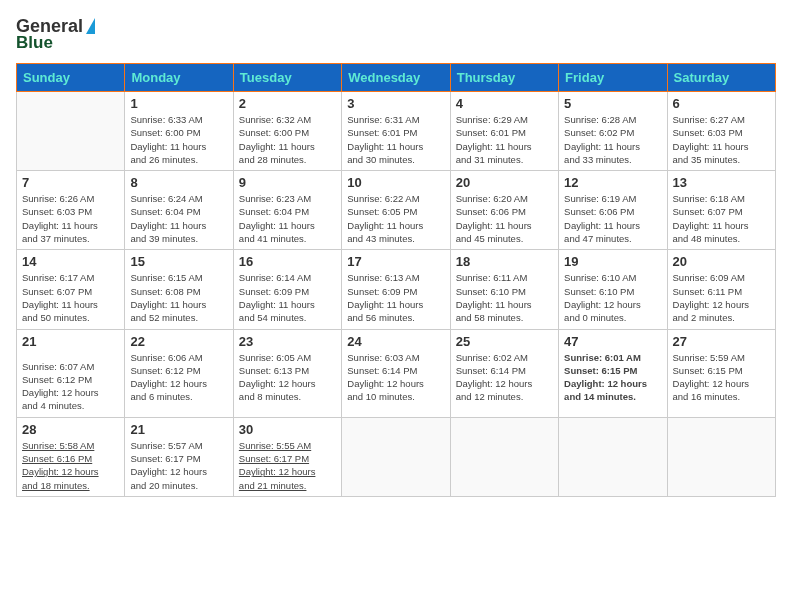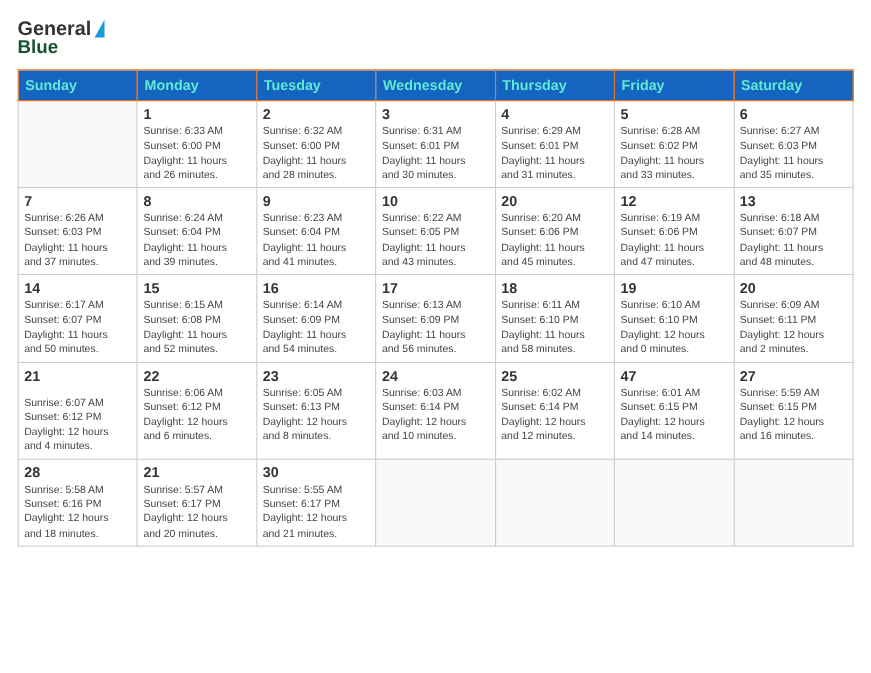--- a/index.html
+++ b/index.html
@@ -284,51 +284,51 @@
         </td>
         <td>
           <span class="day-num">25</span>
           <div class="day-info" style="white-space: pre-line;">Sunrise: 6:02 AM
 Sunset: 6:14 PM
 Daylight: 12 hours
 and 12 minutes.</div>
         </td>
         <td>
           <span class="day-num">47</span>
-          <div class="day-info" style="white-space: pre-line;">Sunrise: 6:01 AM
+          <div class="day-info" style="white-space: pre-line; font-weight: bold;">Sunrise: 6:01 AM
 Sunset: 6:15 PM
 Daylight: 12 hours
 and 14 minutes.</div>
         </td>
         <td>
           <span class="day-num">27</span>
           <div class="day-info" style="white-space: pre-line;">Sunrise: 5:59 AM
 Sunset: 6:15 PM
 Daylight: 12 hours
 and 16 minutes.</div>
         </td>
       </tr>
       <tr>
         <td>
           <span class="day-num">28</span>
-          <div class="day-info" style="white-space: pre-line;">Sunrise: 5:58 AM
+          <div class="day-info" style="white-space: pre-line; text-decoration: underline;">Sunrise: 5:58 AM
 Sunset: 6:16 PM
 Daylight: 12 hours
 and 18 minutes.</div>
         </td>
         <td>
           <span class="day-num">21</span>
           <div class="day-info" style="white-space: pre-line;">Sunrise: 5:57 AM
 Sunset: 6:17 PM
 Daylight: 12 hours
 and 20 minutes.</div>
         </td>
         <td>
           <span class="day-num">30</span>
-          <div class="day-info" style="white-space: pre-line;">Sunrise: 5:55 AM
+          <div class="day-info" style="white-space: pre-line; text-decoration: underline;">Sunrise: 5:55 AM
 Sunset: 6:17 PM
 Daylight: 12 hours
 and 21 minutes.</div>
         </td>
         <td class="empty-cell"></td>
         <td class="empty-cell"></td>
         <td class="empty-cell"></td>
         <td class="empty-cell"></td>
       </tr>
     </tbody>

